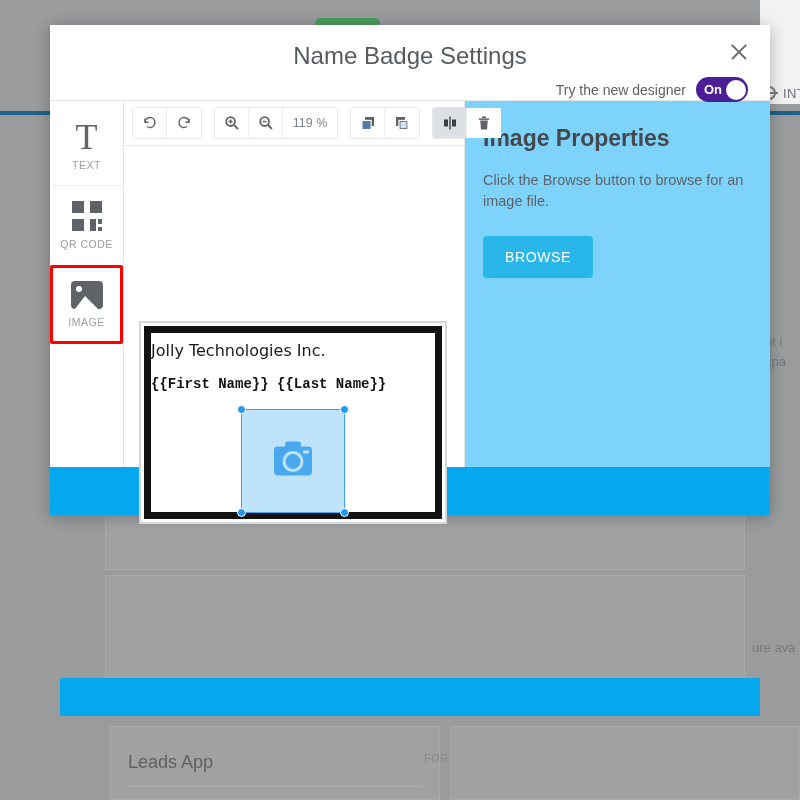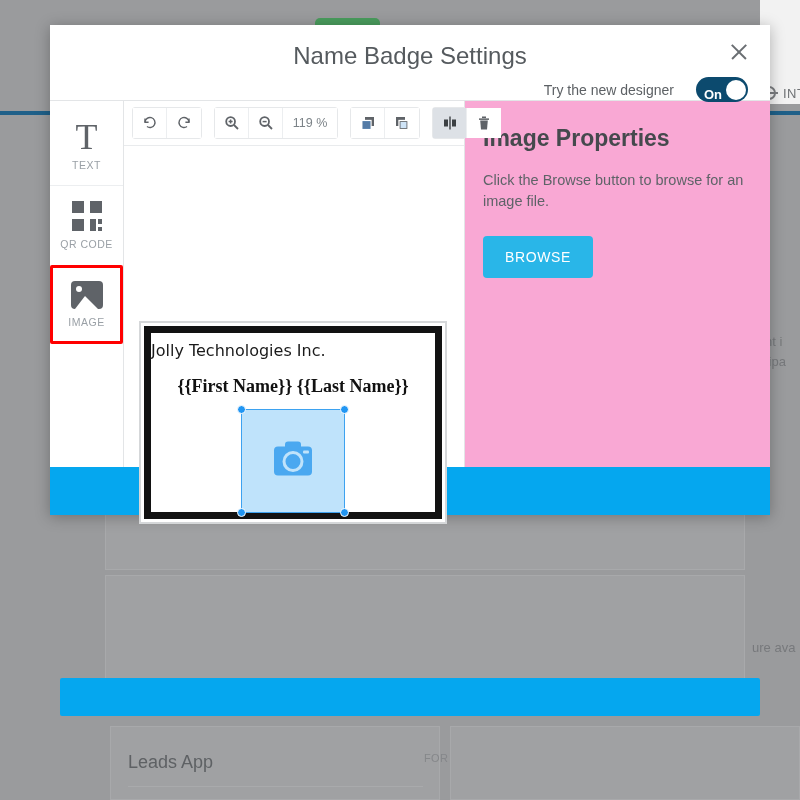--- a/index.html
+++ b/index.html
@@ -77,26 +77,26 @@
   }
   .close-btn::before, .close-btn::after {
     content: ""; position: absolute; left: 3px; top: 12px;
     width: 20px; height: 1.6px; background: #6a6e72;
   }
   .close-btn::before { transform: rotate(45deg); }
   .close-btn::after  { transform: rotate(-45deg); }
 
   .designer-row {
     position: absolute; right: 22px; top: 52px;
-    display: flex; align-items: center; gap: 22px;
+    display: flex; align-items: center; gap: 10px;
   }
   .designer-label { font-size: 14px; color: #5d6165; }
   .toggle {
-    width: 52px; height: 25px; border-radius: 13px; background: #0c4a6e;
-    position: relative; display: flex; align-items: flex-end; cursor: pointer;
+    width: 52px; height: 25px; border-radius: 13px; background: #4c1d95;
+    position: relative; display: flex; align-items: center; cursor: pointer;
   }
   .toggle-text {
     color: #fff; font-size: 13px; font-weight: bold; margin-left: 8px;
   }
   .toggle-knob {
     position: absolute; right: 2.5px; top: 2.5px;
     width: 20px; height: 20px; border-radius: 50%; background: #fff;
   }
 
   .modal-body { flex: 1 1 auto; display: flex; border-top: 1px solid #e3e5e7; min-height: 0; }
@@ -175,22 +175,22 @@
   }
   .badge {
     width: 100%; height: 100%; border: 7px solid #121212; background: #fff;
     position: relative;
   }
   .badge-company {
     position: absolute; left: 0; right: 0; top: 8px; 
     font-family: "DejaVu Sans", sans-serif; font-size: 16px; color: #1a1a1a;
   }
   .badge-name {
-    position: absolute; left: 0; right: 0; top: 43px; text-align: center;
-    font-family: Liberation Serif, serif; font-size: 18px;
+    position: absolute; left: 0; right: 0; top: 43px; 
+    font-family: Liberation Mono, monospace; font-size: 14px;
     font-weight: bold; color: #111;
   }
   .img-placeholder {
     position: absolute; left: 50%; transform: translateX(-50%);
     top: 76px; width: 104px; height: 104px;
     background: #bfe3fb; border: 1.5px solid #3da2f0;
   }
   .cam {
     position: absolute; left: 50%; top: 50%;
     transform: translate(-50%,-50%);
@@ -214,21 +214,21 @@
     position: absolute; width: 9px; height: 9px; border-radius: 50%;
     background: #2196f3; border: 1.5px solid #fff; cursor: pointer;
   }
   .h-tl { left: -5px; top: -5px; }
   .h-tr { right: -5px; top: -5px; }
   .h-bl { left: -5px; bottom: -5px; }
   .h-br { right: -5px; bottom: -5px; }
 
   
   .props {
-    width: 305px; flex: 0 0 305px; background: #f9a8d4; padding: 24px 20px 0 18px;
+    width: 305px; flex: 0 0 305px; background: #7dd3fc; padding: 24px 20px 0 18px;
   }
   .props-title { font-size: 23px; color: #45494d; font-weight: bold; margin-bottom: 18px; }
   .props-desc { font-size: 14.5px; color: #5f6368; line-height: 21px; margin-bottom: 24px; }
   .browse-btn {
     display: inline-block; background: #29b6e8; color: #fff;
     font-size: 14px; letter-spacing: .6px; padding: 13px 22px;
     border: none; border-radius: 4px; cursor: pointer;
   }
 
   .save-btn {

